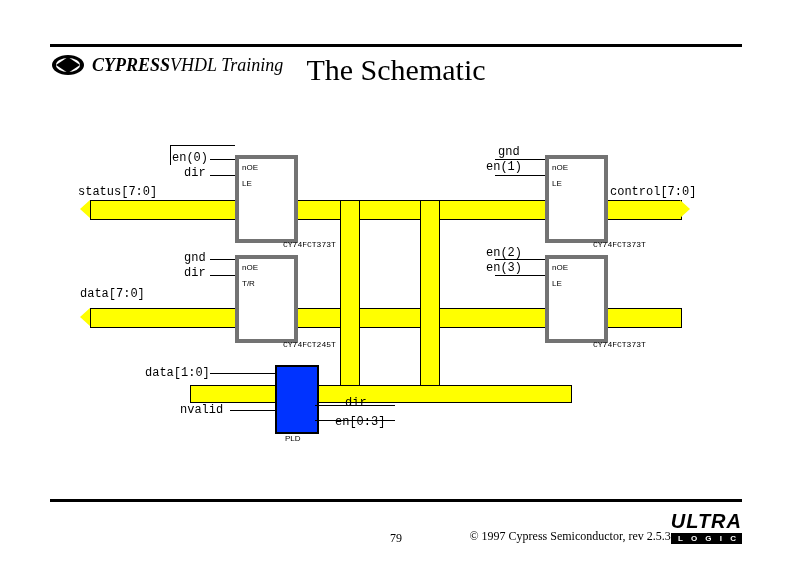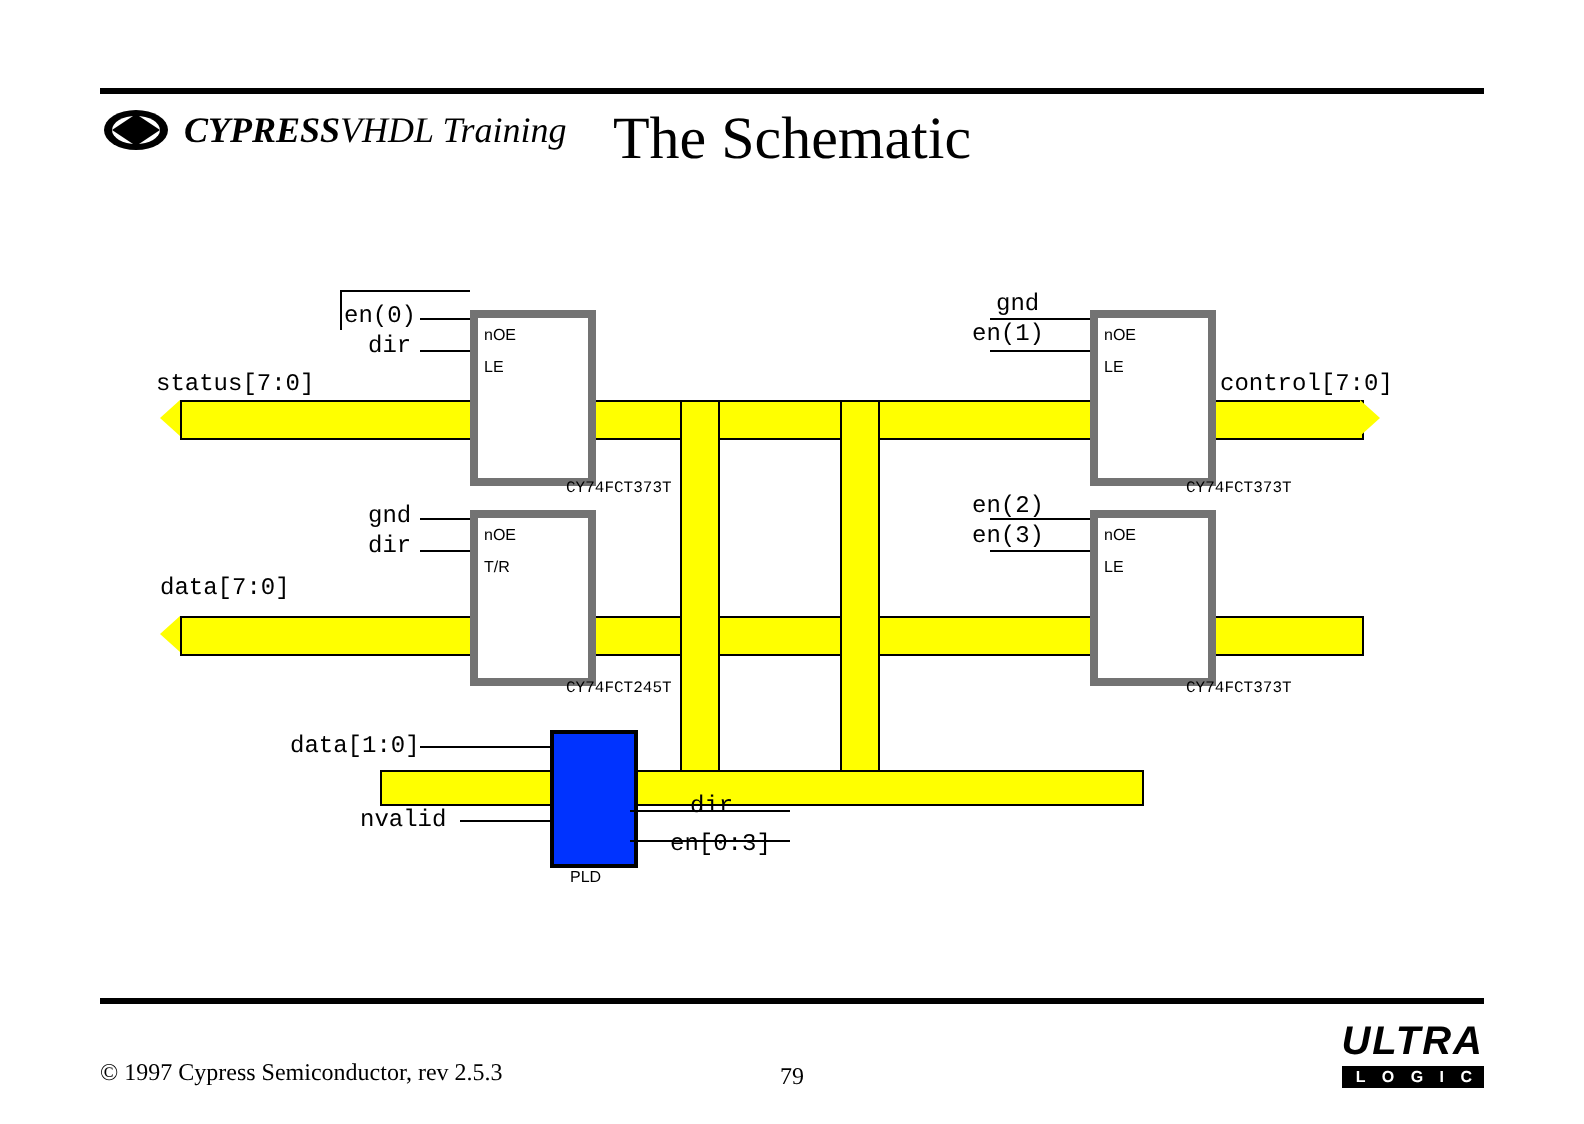--- a/index.html
+++ b/index.html
@@ -101,21 +101,21 @@
     position: absolute;
     font-size: 8px;
     font-family: Arial, sans-serif;
   }
   .footer {
     position: absolute;
     left: 50px;
     right: 50px;
     bottom: 18px;
     display: flex;
-    justify-content: space-between;
+    justify-content: flex-end;
     align-items: flex-end;
     font-size: 12px;
   }
   .footer-rule {
     position: absolute;
     left: 50px;
     right: 50px;
     bottom: 60px;
     border-top: 3px solid #000;
   }

